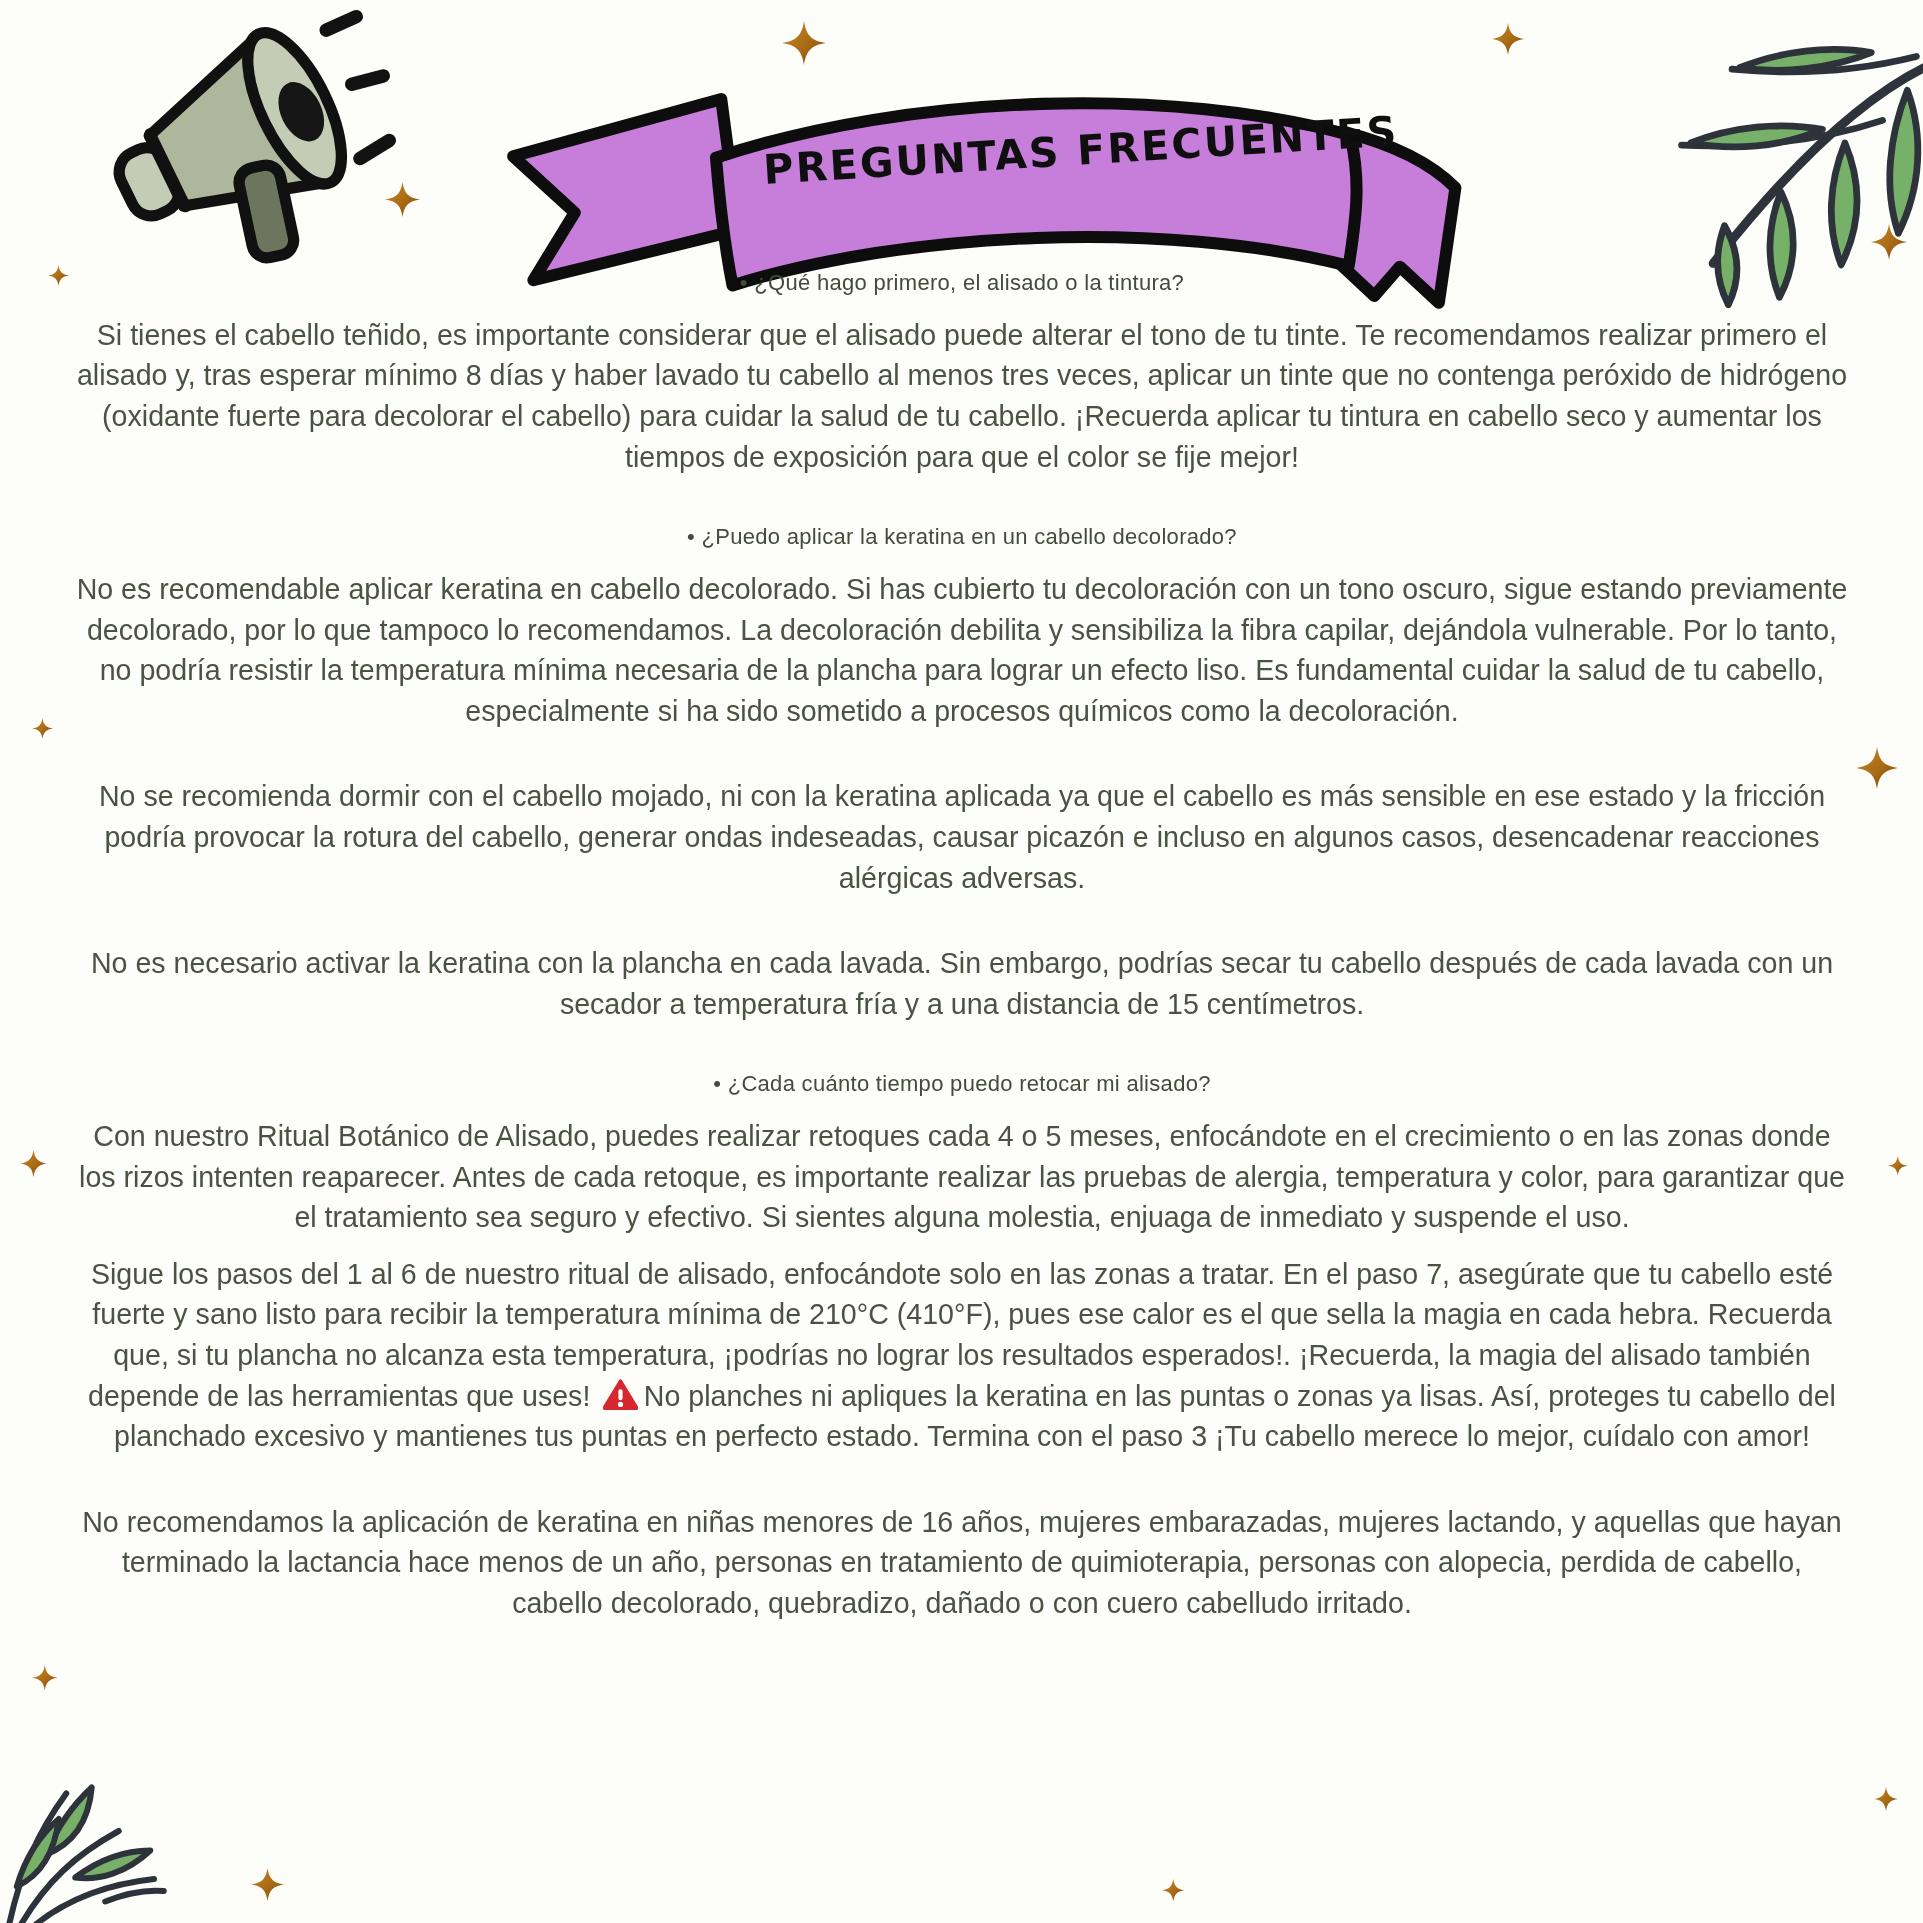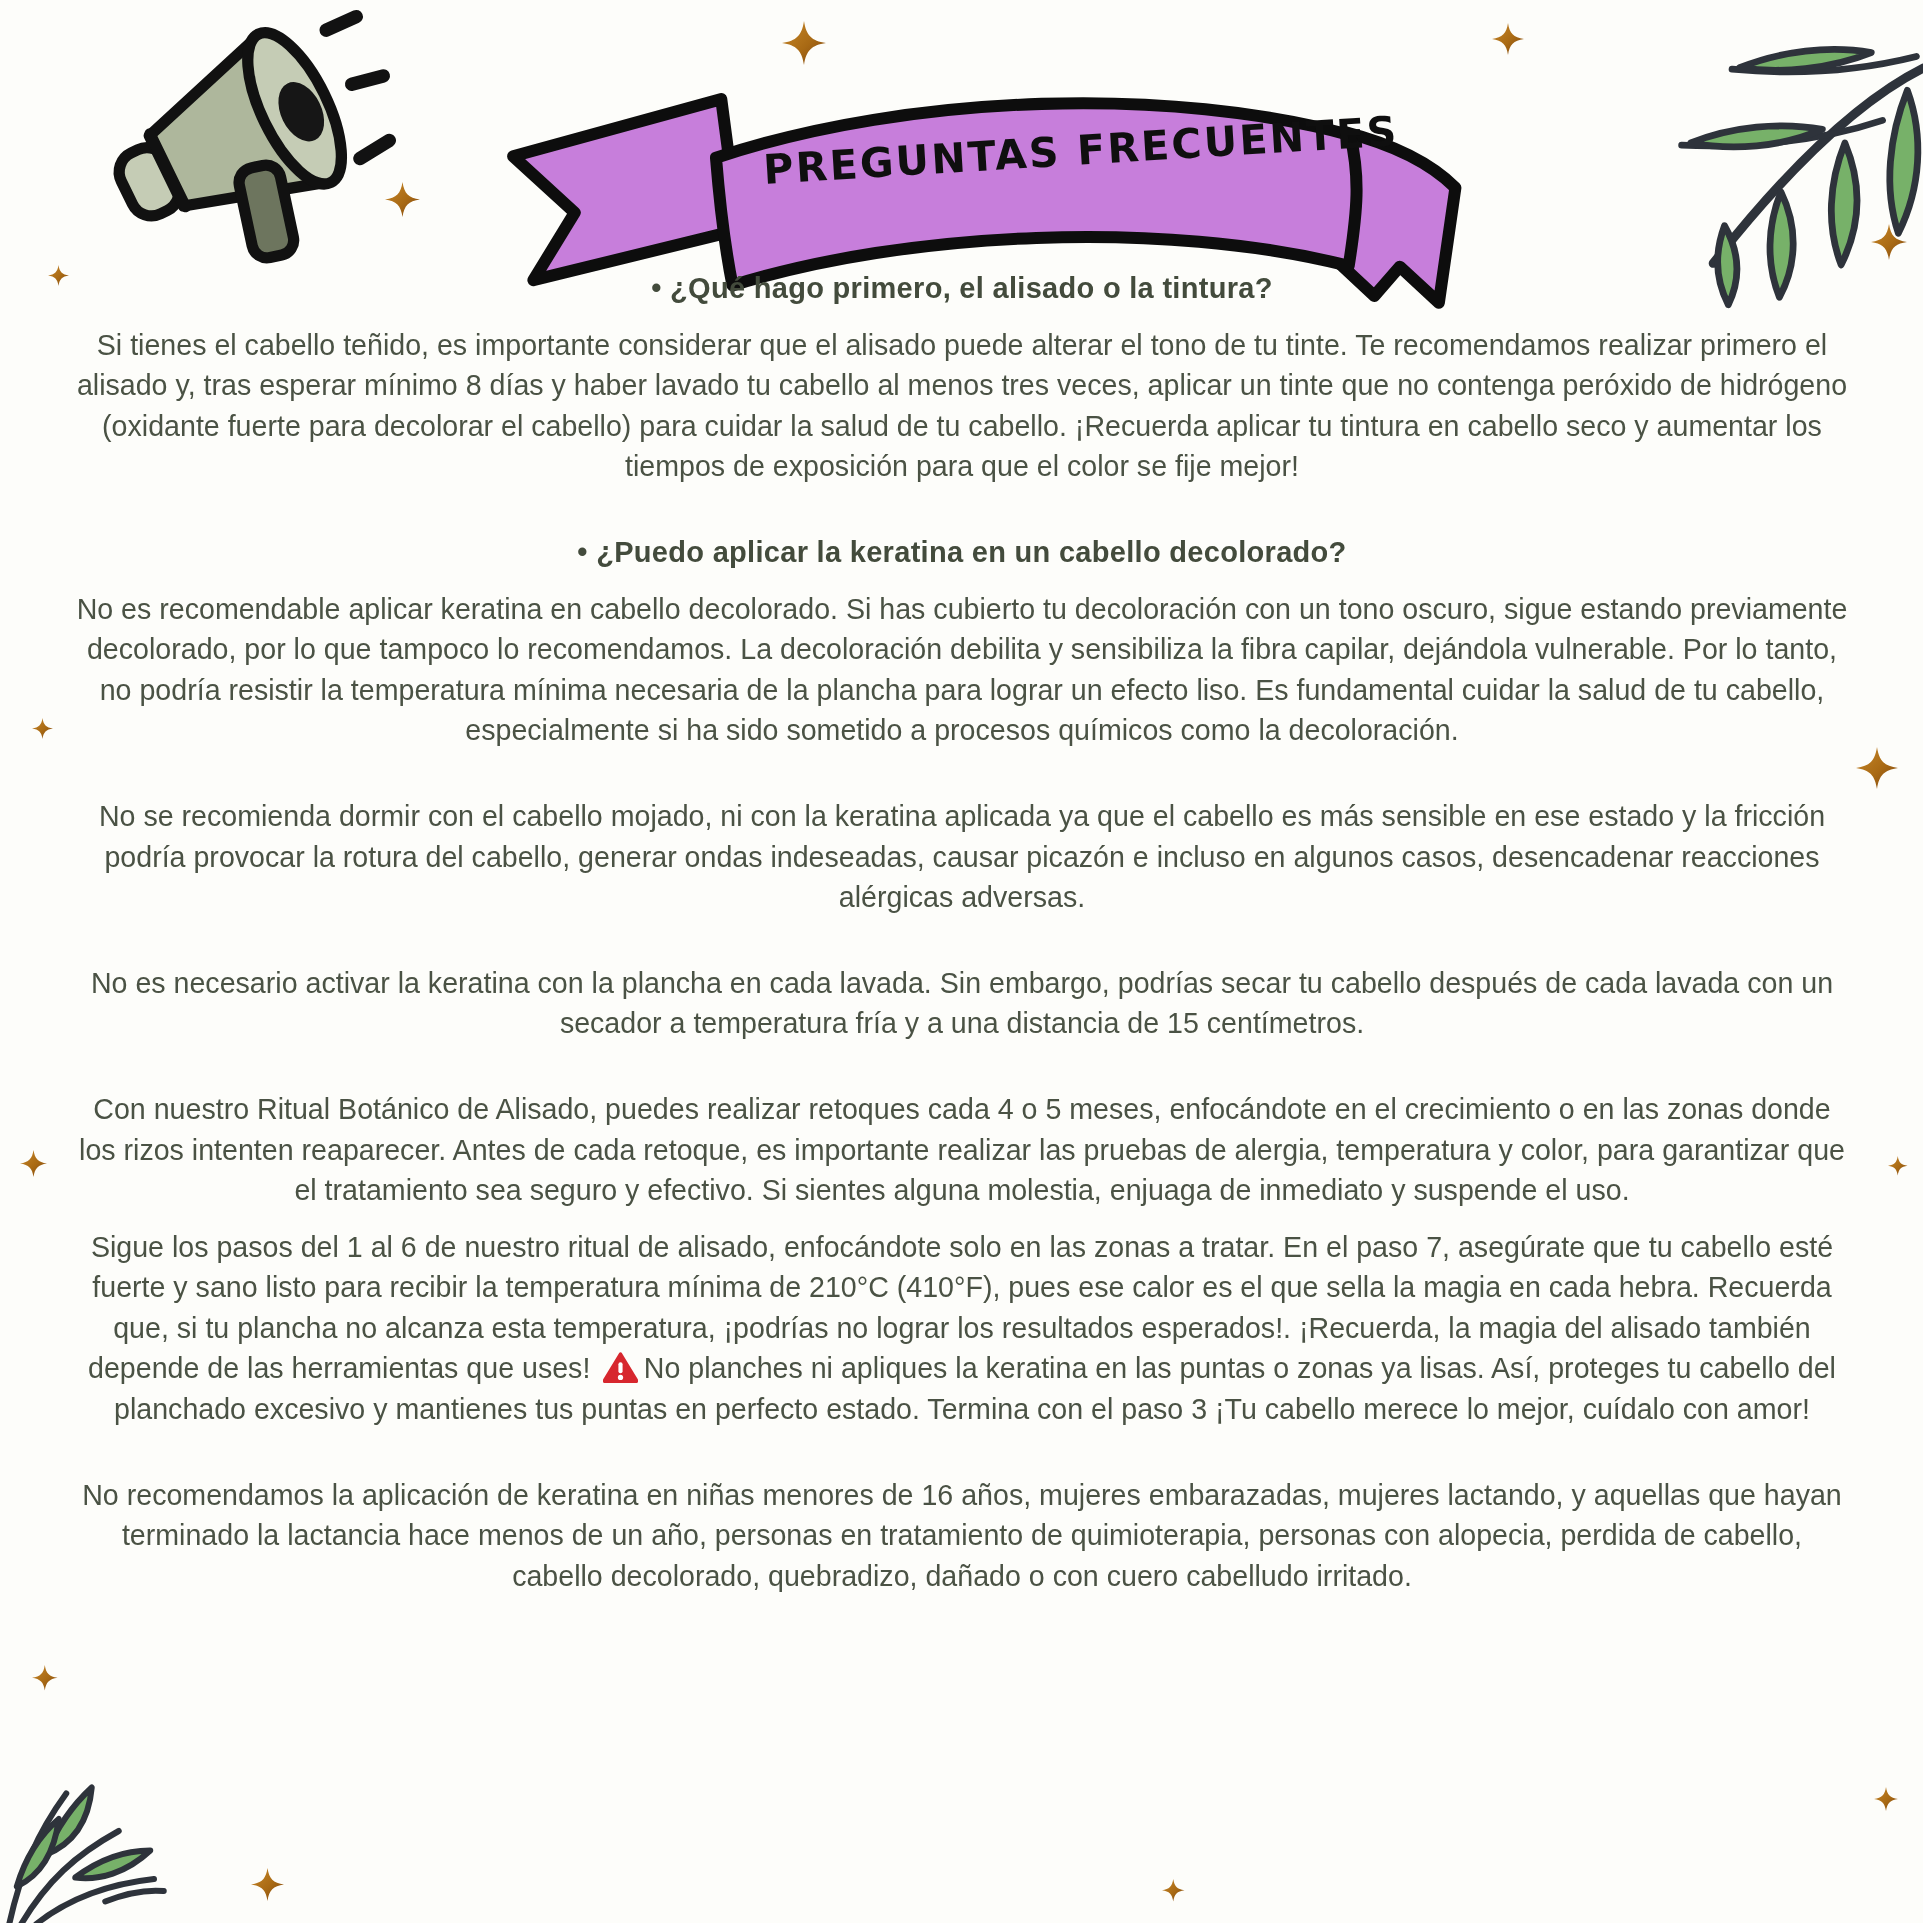--- a/index.html
+++ b/index.html
@@ -50,23 +50,23 @@
 
   
   .content{
     position:absolute;left:50%;transform:translateX(-50%);
     top:0;width:1804px;padding-top:268px;
     text-align:center;
   }
   .faq{margin:0 0 45px 0;}
   .faq h2{
     margin:0 0 6px 0;
-    font-size:29px;
+    font-size:22px;
     line-height:1.4;
-    font-weight:bold;
+    font-weight:normal;
     color:var(--heading-color);
     letter-spacing:0.3px;
   }
   .faq p{
     margin:16px;
     font-size:28.6px;
     line-height:1.42;
     color:var(--text-color);
   }
   .faq p strong{font-weight:normal;}
@@ -209,20 +209,21 @@
 
     <section class="faq">
       <p>No se recomienda dormir con el cabello mojado, ni con la keratina aplicada ya que el cabello es más sensible en ese estado y la fricción podría provocar la rotura del cabello, generar ondas indeseadas, causar picazón e incluso en algunos casos, desencadenar reacciones alérgicas adversas.</p>
     </section>
 
     <section class="faq">
       <p>No es necesario activar la keratina con la plancha en cada lavada. Sin embargo, podrías secar tu cabello después de cada lavada con un secador a temperatura fría y a una distancia de 15 centímetros.</p>
     </section>
 
     <section class="faq">
+      <h2>• ¿Cada cuánto tiempo puedo retocar mi alisado?</h2>
       <p>Con nuestro Ritual Botánico de Alisado, puedes realizar retoques cada 4 o 5 meses, enfocándote en el crecimiento o en las zonas donde los rizos intenten reaparecer. Antes de cada retoque, es importante realizar las pruebas de alergia, temperatura y color, para garantizar que el tratamiento sea seguro y efectivo. Si sientes alguna molestia, enjuaga de inmediato y suspende el uso.</p>
       <p><strong>Sigue los pasos del 1 al 6 </strong><span>de nuestro ritual de alisado, enfocándote solo en las zonas a tratar. </span><strong>En el paso 7, </strong><span>asegúrate que tu cabello esté fuerte y sano listo para recibir la temperatura mínima de 210°C (410°F), pues ese calor es el que sella la magia en cada hebra. Recuerda que, si tu plancha no alcanza esta temperatura, ¡podrías no lograr los resultados esperados!. ¡Recuerda, la magia del alisado también depende de las herramientas que uses! </span><svg class="warn-icon" viewBox="0 0 100 92">
             <path d="M50 8 L95 82 Q99 90 89 90 L11 90 Q1 90 5 82 Z" fill="#d7272e" stroke="#d7272e" stroke-width="9" stroke-linejoin="round"></path>
             <rect x="44" y="32" width="12" height="32" rx="6" fill="#ffffff"></rect>
             <circle cx="50" cy="76" r="7.5" fill="#ffffff"></circle>
           </svg><span>No planches ni apliques la keratina en las puntas o zonas ya lisas. Así, proteges tu cabello del planchado excesivo y mantienes tus puntas en perfecto estado. Termina con el paso 3 ¡Tu cabello merece lo mejor, cuídalo con amor!</span></p>
     </section>
 
     <section class="faq">
       <p>No recomendamos la aplicación de keratina en niñas menores de 16 años, mujeres embarazadas, mujeres lactando, y aquellas que hayan terminado la lactancia hace menos de un año, personas en tratamiento de quimioterapia, personas con alopecia, perdida de cabello, cabello decolorado, quebradizo, dañado o con cuero cabelludo irritado.</p>

